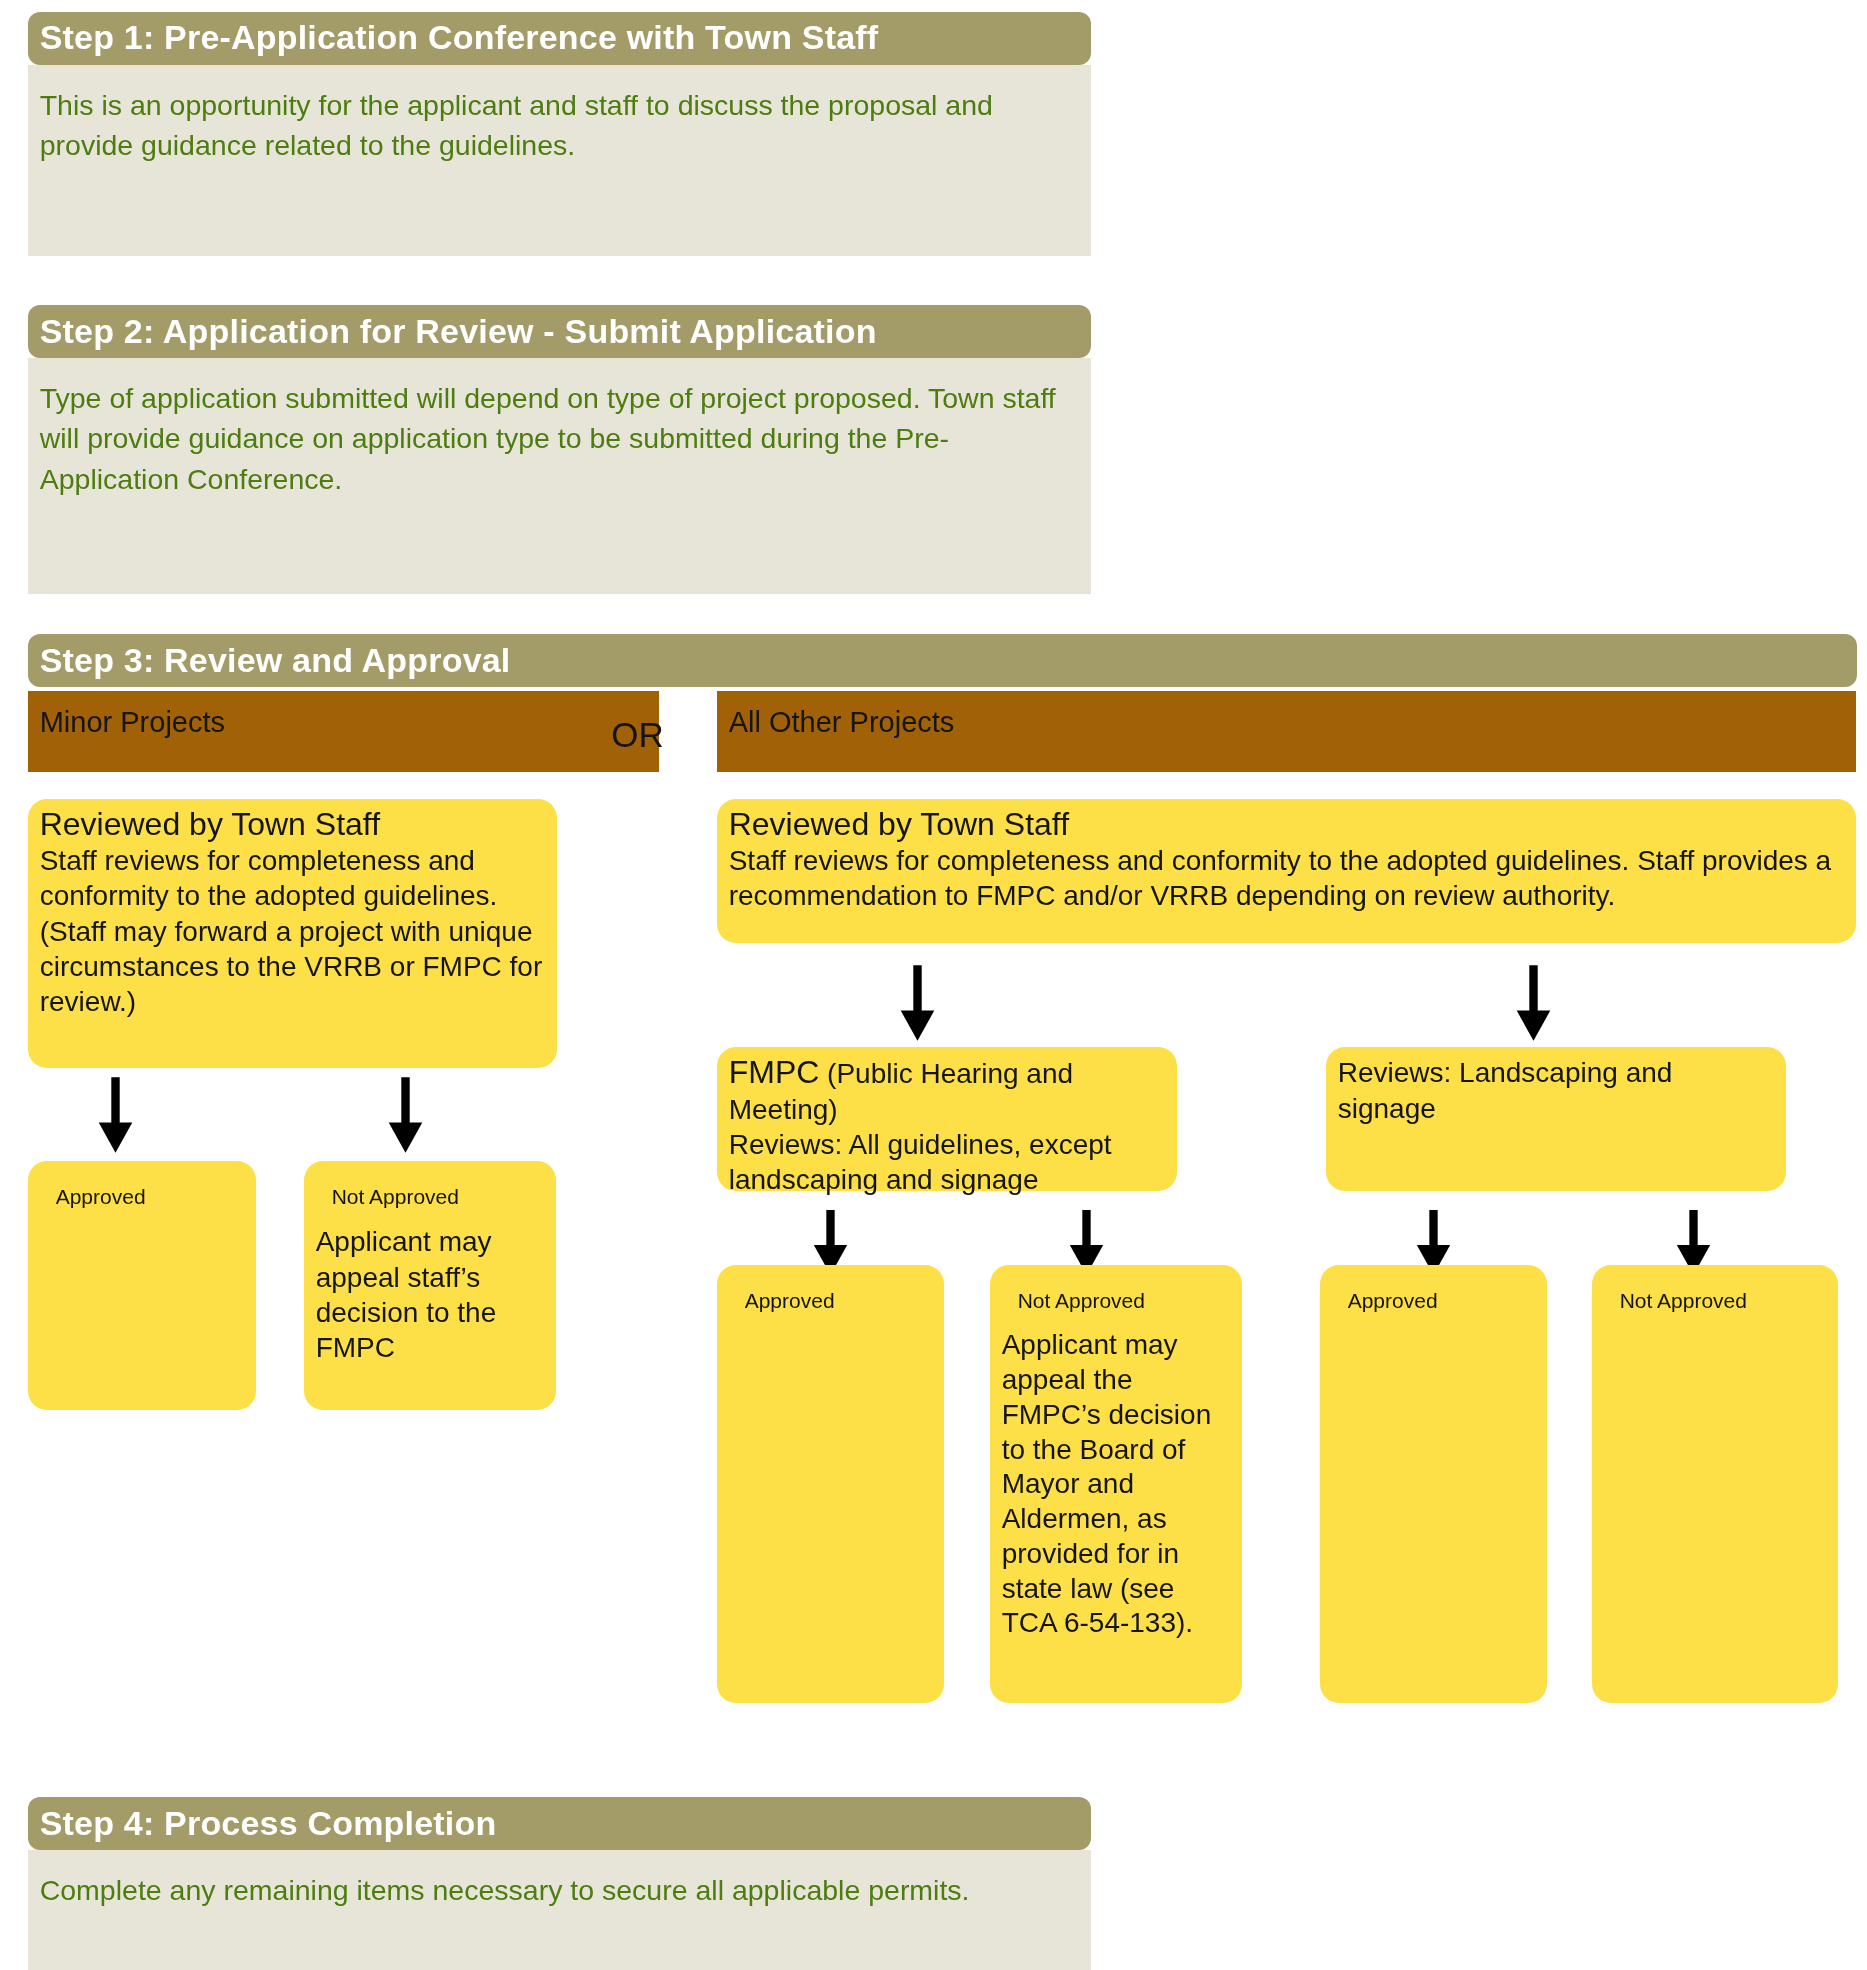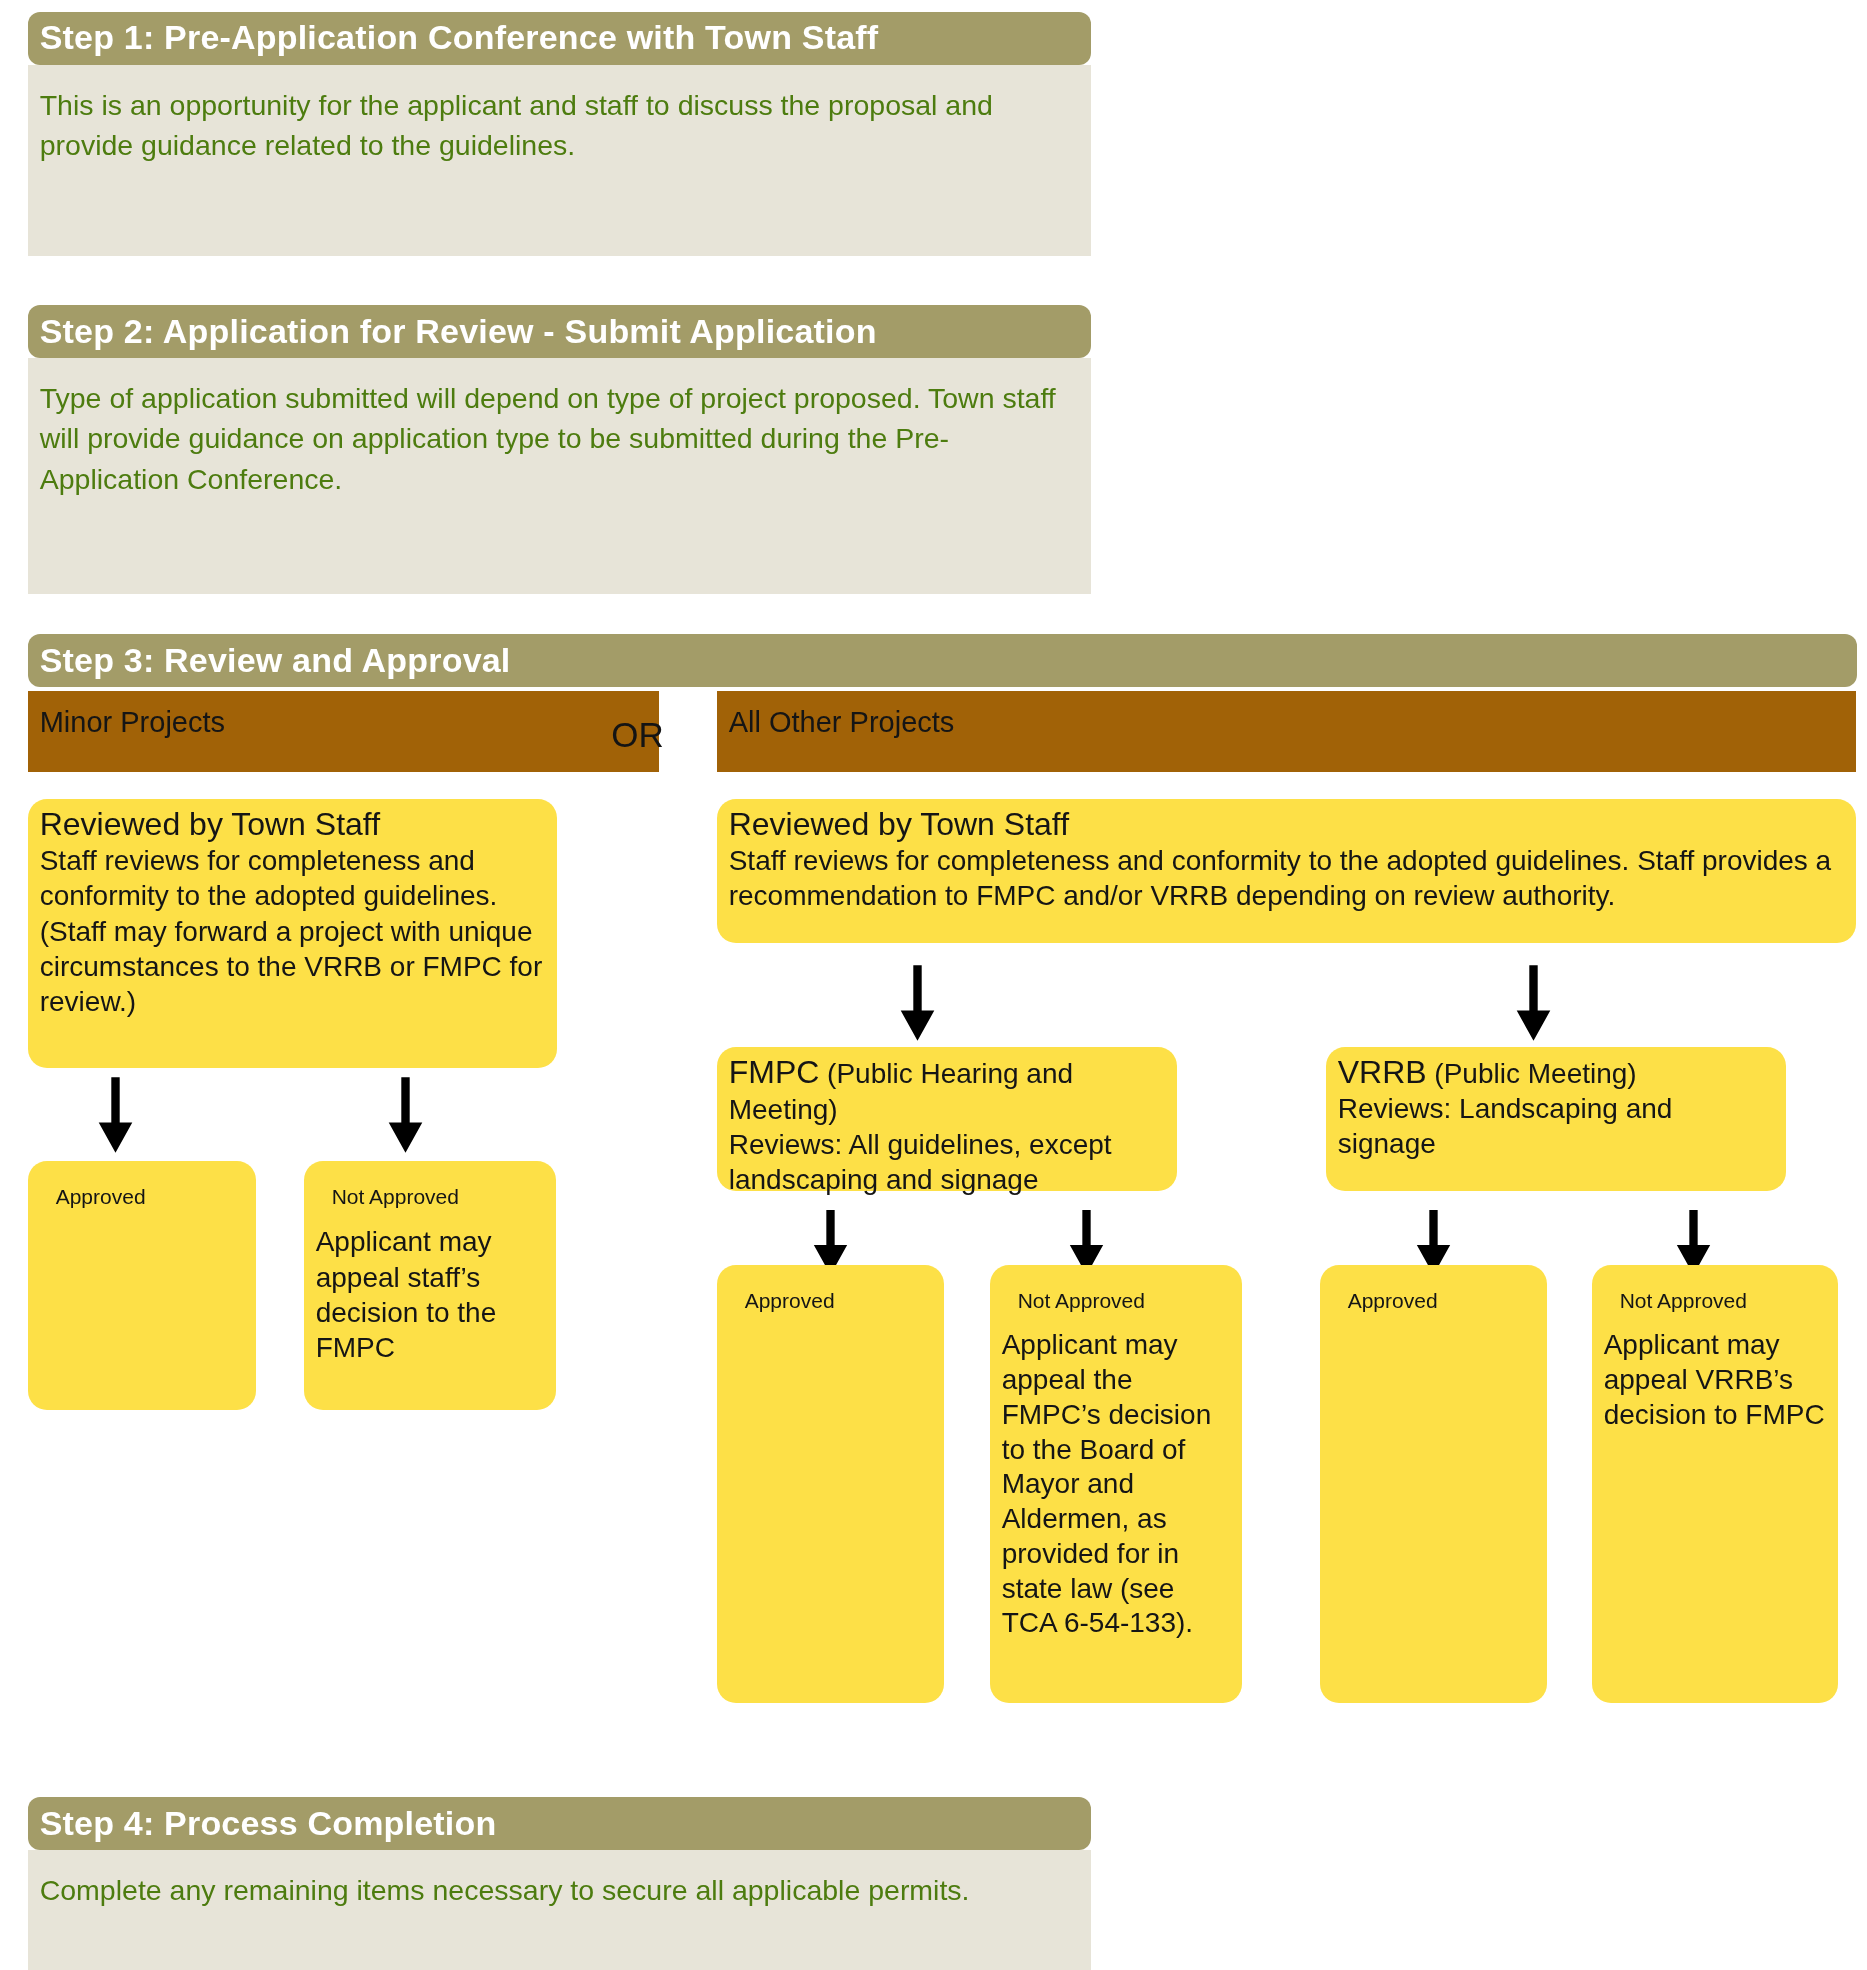--- a/index.html
+++ b/index.html
@@ -147,21 +147,20 @@
       <path d="M23 0 h10 v54 h15 L28 90 L8 54 h15 z" fill="#000"></path>
     </svg>
 </div>
 
 <div class="abs panel" style="left:717px; top:1047px; width:460px; height:144px;">
   <h4><span class="bigname">FMPC</span><span style="font-size:28px"> (Public Hearing and Meeting)</span></h4>
   <p>Reviews: All guidelines, except landscaping and signage</p>
 </div>
 
 <div class="abs panel" style="left:1326px; top:1047px; width:460px; height:144px;">
-  <h4><span class="bigname">VRRB</span><span style="font-size:28px"> (Public Meeting)</span></h4>
   <p>Reviews: Landscaping and signage</p>
 </div>
 
 <div class="abs arrow" style="left:807px; top:1210px;">
   <svg width="47" height="65" viewBox="0 0 56 78">
       <path d="M23 0 h10 v42 h15 L28 78 L8 42 h15 z" fill="#000"></path>
     </svg>
 </div>
 <div class="abs arrow" style="left:1063px; top:1210px;">
   <svg width="47" height="65" viewBox="0 0 56 78">
@@ -189,20 +188,19 @@
   <p class="tight">Applicant may appeal the FMPC’s decision to the Board of Mayor and Aldermen, as provided for in state law (see TCA 6-54-133).</p>
 </div>
 
 <div class="abs panel" style="left:1320px; top:1265px; width:227px; height:438px;">
   <div class="result-head">Approved</div>
   <p></p>
 </div>
 
 <div class="abs panel" style="left:1592px; top:1265px; width:246px; height:438px;">
   <div class="result-head">Not Approved</div>
-  <p class="tight">Applicant may appeal VRRB’s decision to FMPC</p>
 </div>
 
 <div class="abs" style="left:28px; top:1797px; width:1063px;">
   <div class="step-header">Step 4: Process Completion</div>
   <div class="step-body" style="height:101px;">Complete any remaining items necessary to secure all applicable permits.</div>
 </div>
 
 
 </body></html>

